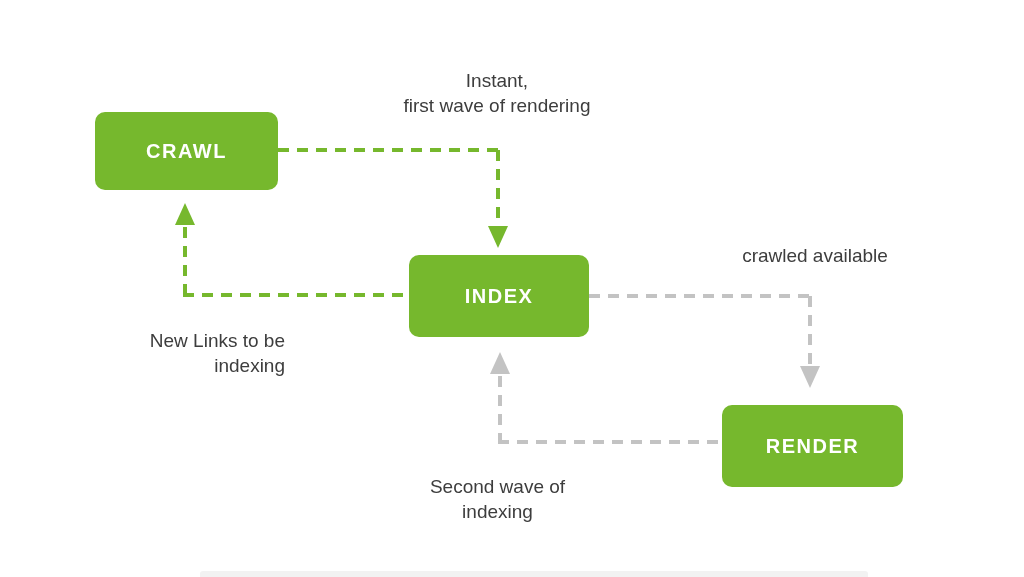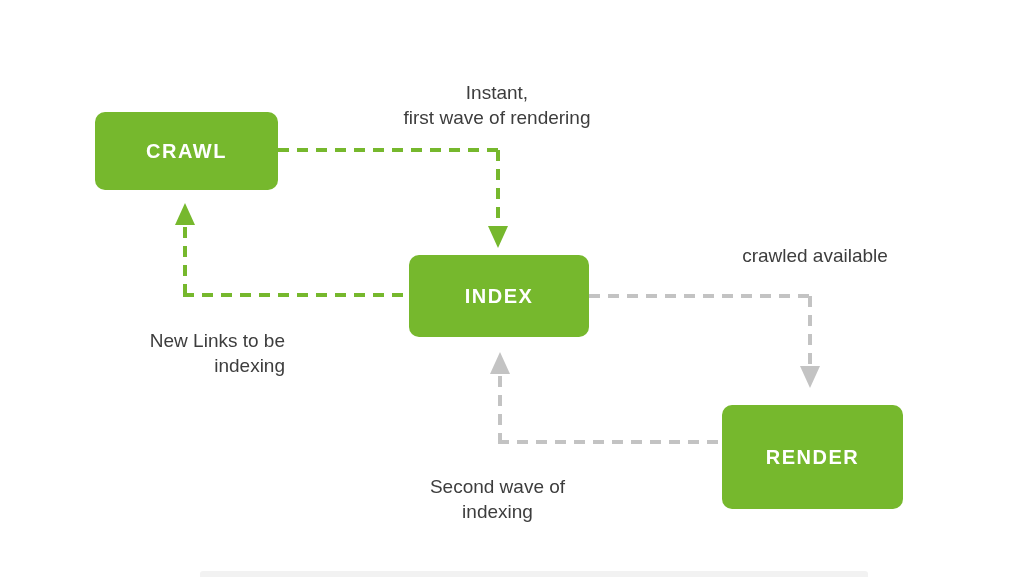--- a/index.html
+++ b/index.html
@@ -18,21 +18,21 @@
   .node {
     position: absolute;
     background: var(--green, #76b82d);
     border-radius: 10px;
     display: flex; align-items: center; justify-content: center;
     color: var(--node-text, #ffffff);
     font-size: 20px; font-weight: bold; letter-spacing: 1.5px;
   }
   .node-crawl  { left: 95px;  top: 112px; width: 183px; height: 78px; }
   .node-index  { left: 409px; top: 255px; width: 180px; height: 82px; }
-  .node-render { left: 722px; top: 405px; width: 181px; height: 104px; }
+  .node-render { left: 722px; top: 405px; width: 181px; height: 82px; }
 
   
   .seg { position: absolute; }
   .seg.h { height: 4px; }
   .seg.v { width: 4px; }
   .seg.h.green { background: repeating-linear-gradient(to right,  var(--green,#76b82d) 0 11px, transparent 11px 19px); }
   .seg.v.green { background: repeating-linear-gradient(to bottom, var(--green,#76b82d) 0 11px, transparent 11px 19px); }
   .seg.h.gray  { background: repeating-linear-gradient(to right,  var(--gray,#c3c3c3) 0 11px, transparent 11px 19px); }
   .seg.v.gray  { background: repeating-linear-gradient(to bottom, var(--gray,#c3c3c3) 0 11px, transparent 11px 19px); }
 
@@ -61,21 +61,21 @@
   .a4-head { left: 490px; top: 352px; }
 
   
   .ann {
     position: absolute;
     color: var(--text, #3d3d3d);
     font-size: 19px; line-height: 25px;
     text-align: center;
   }
   .ann b { font-weight: normal; }
-  .ann-first-wave  { left: 377px; top: 68px;  width: 240px; margin-top: 12px; }
+  .ann-first-wave  { left: 377px; top: 68px;  width: 240px; }
   .ann-rendering   { left: 690px; top: 218px; width: 250px; }
   .ann-new-links   { left: 85px;  top: 328px; width: 200px; text-align: right; }
   .ann-second-wave { left: 390px; top: 462px; width: 215px; margin-top: 12px; }
 
   
   .footer-bar {
     position: absolute;
     left: 200px; top: 571px; width: 668px; height: 6px;
     background: var(--footer, #f2f2f2);
     border-radius: 3px 3px 0 0;

